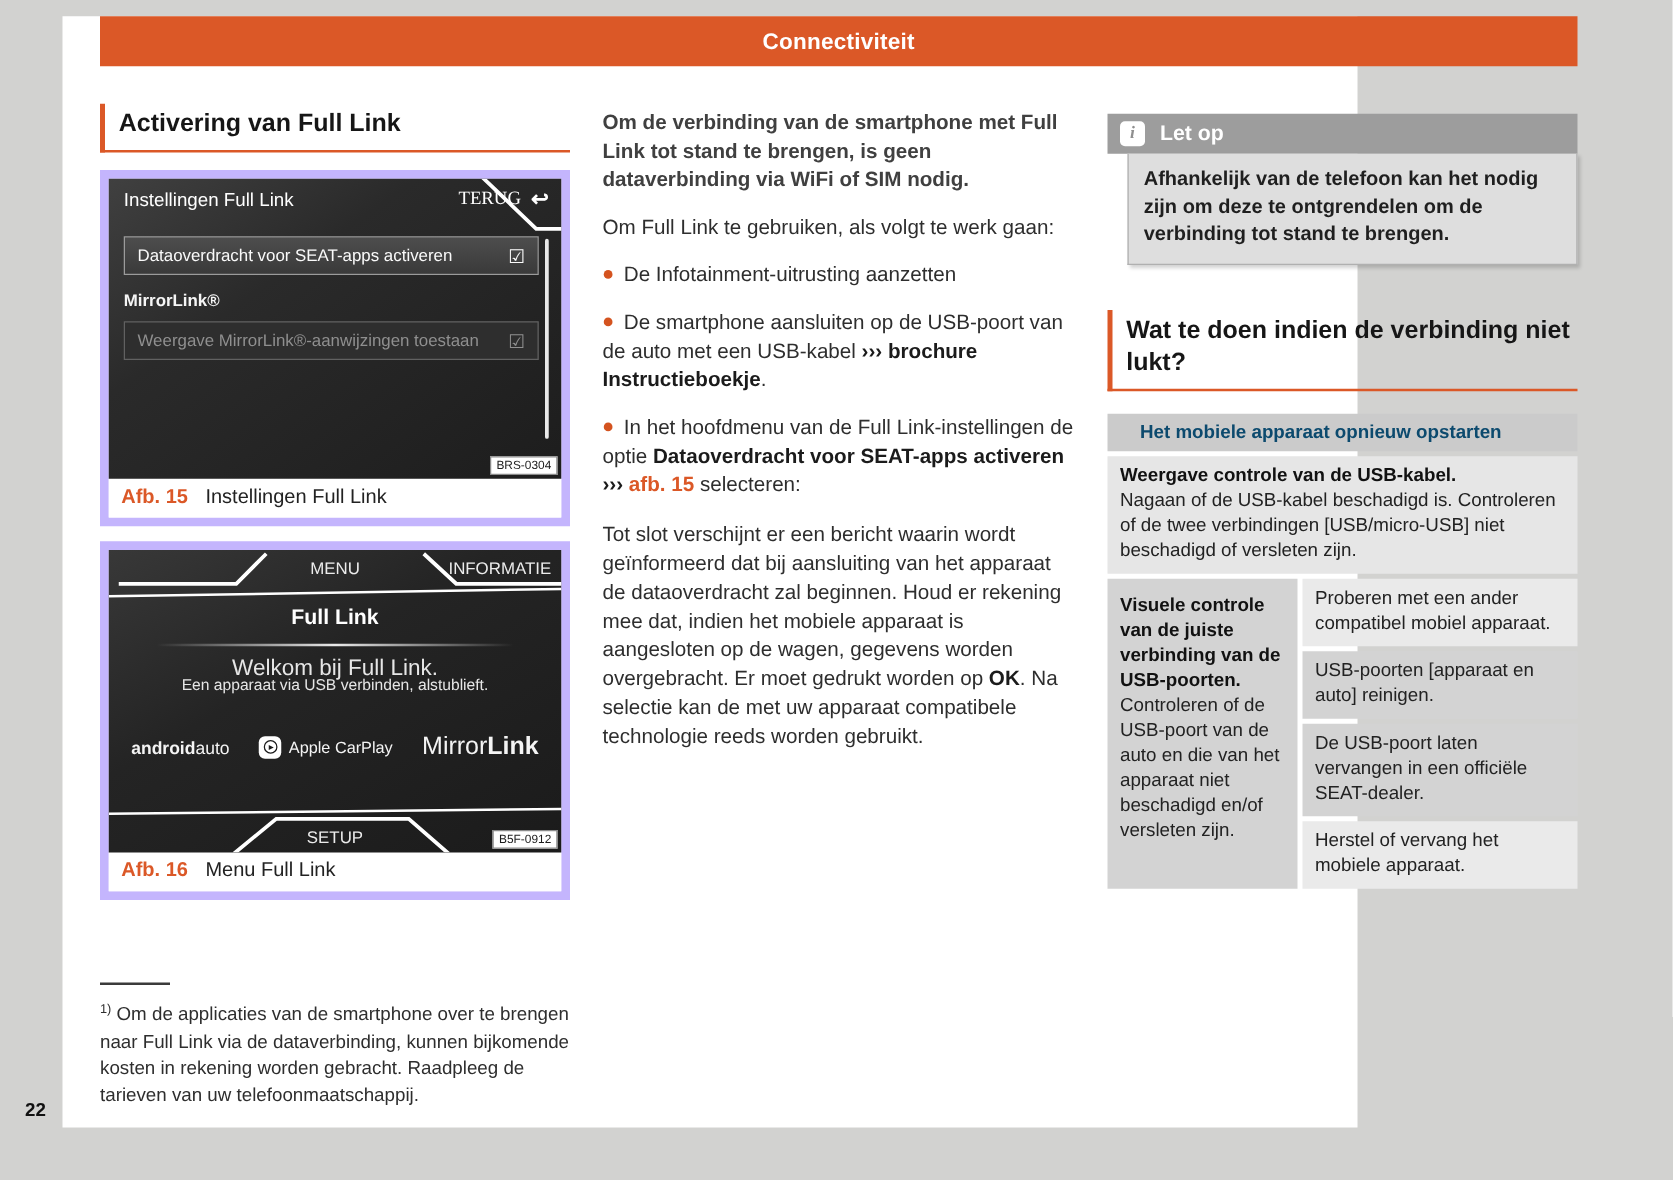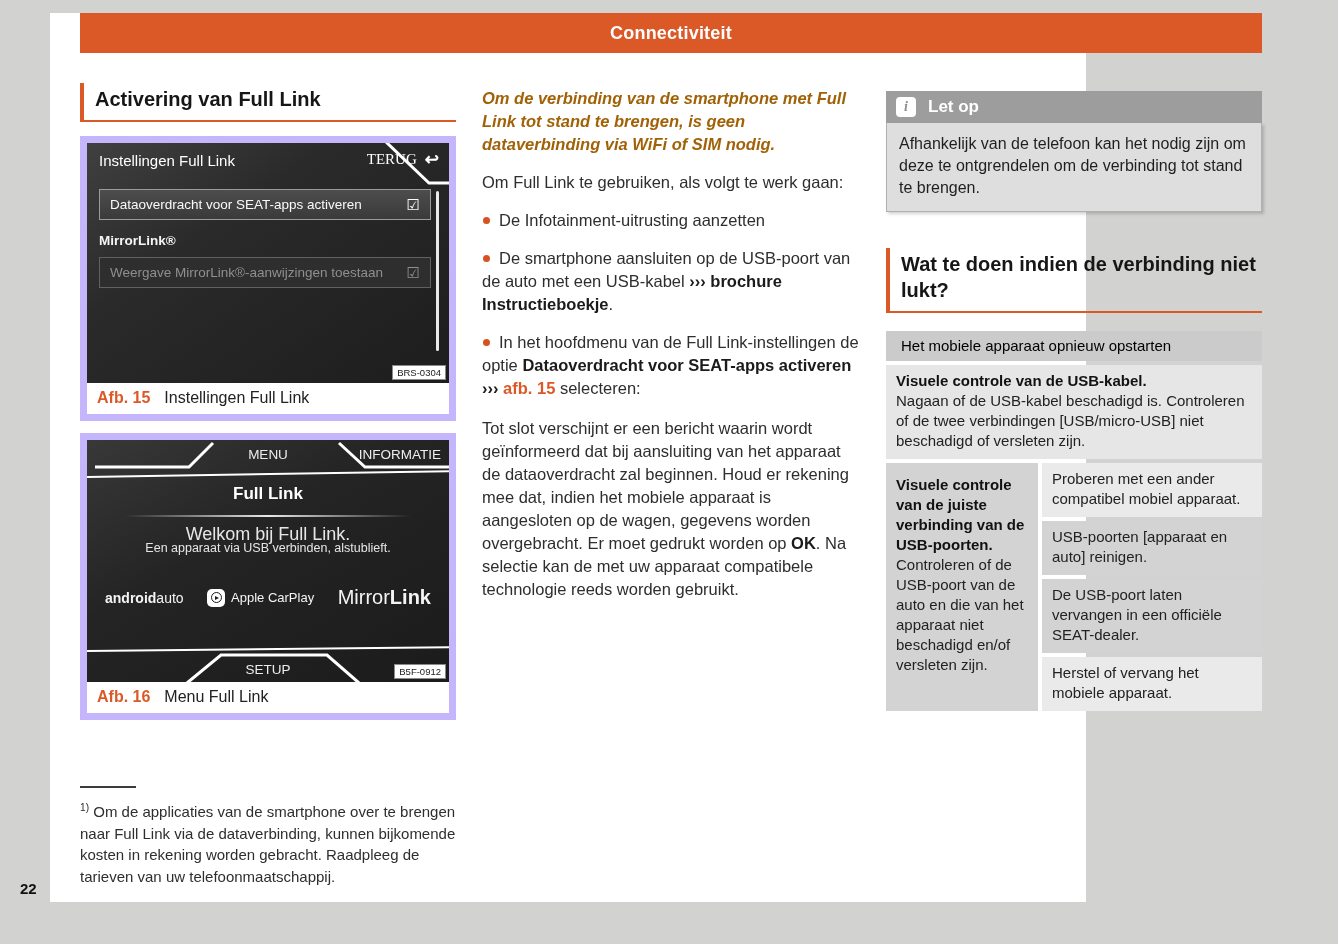--- a/index.html
+++ b/index.html
@@ -87,21 +87,21 @@
   .lg-carplay { display:flex; align-items:center; gap:6px; font-size:13px; color:#f4f4f4; }
   .cp-icon { width:18px; height:18px; background:#fff; border-radius:5px; display:flex; align-items:center; justify-content:center; }
   .cp-ring { width:11px; height:11px; border:1.8px solid #1b1b1b; border-radius:50%; display:flex; align-items:center; justify-content:center; }
   .cp-play { width:0; height:0; border-left:4px solid #1b1b1b; border-top:2.6px solid transparent; border-bottom:2.6px solid transparent; margin-left:1px; }
   .lg-mirror { font-size:20px; color:#f4f4f4; }
   .lg-mirror .bold { font-weight:bold; }
   .tab-setup { position:absolute; left:0; right:0; bottom:5px; text-align:center; font-size:13.5px; color:#ececec; }
 
   
   .col-mid p { font-size:16.5px; line-height:23px; margin-bottom:15px; color:#2e2e2e; }
-  .col-mid p.b-par { font-weight:bold; color:#a16207;font-style:italic; }
+  .col-mid p.b-par { font-weight:bold; color:#404040; }
   .b { font-weight:bold; color:#1b1b1b; }
   .o { color:#db5827; }
   .sup { vertical-align:super; font-size:68%; line-height:0; }
   .bullet { position:relative; margin-bottom:9px; }
   .bullet::before {
     content:""; display:inline-block; width:7px; height:7px; border-radius:50%;
     background:#d4531f; margin:0 9px 2px 1px; vertical-align:middle;
   }
   .lastpar { margin-top:17px; }
 
@@ -118,31 +118,32 @@
   }
   .note-icon {
     width:20px; height:20px; background:#fff; border-radius:4px;
     display:flex; align-items:center; justify-content:center;
     color:#8f8f8f; font-family:"Liberation Serif","DejaVu Serif",serif;
     font-style:italic; font-weight:bold; font-size:14px; line-height:1;
   }
   .note-body {
     background:#dedede; border:1px solid #b0b0b0; border-top:none;
     padding:10px 12px 12px; font-size:16px; line-height:22px;
-    font-weight:normal; color:#1f1f1f;
+    font-weight:bold; color:#1f1f1f;
     box-shadow:2px 2px 3px rgba(0,0,0,.18);
+    margin-left:16px;
   }
   .ts-heading { margin-top:36px; }
 
   
   .ts-table { margin-top:18px; font-size:15px; line-height:20px; color:#222; }
   .ts-row { margin-bottom:4px; }
   .row-dark  { background:#cbcbcb; }
   .row-light { background:#e6e6e6; }
-  .ts-restart { padding:5px 15px; font-weight:normal; color:#000000; }
+  .ts-restart { padding:5px 26px; font-weight:bold; color:#0c4a6e; }
   .ts-cable { padding:6px 10px 8px; }
   .bline { display:block; font-weight:bold; color:#111; }
   .ts-split { display:flex; gap:4px; align-items:stretch; }
   .ts-cell-left {
     width:152px; flex:0 0 152px; background:#d3d3d3; padding:12px 10px;
   }
   .ts-right { flex:1; display:flex; flex-direction:column; gap:4px; }
   .ts-cell { padding:6px 10px 8px; }
   .cell-mid   { background:#d3d3d3; }
   .cell-light { background:#eaeaea; }
@@ -250,21 +251,21 @@
         <span class="note-icon">i</span>
         <span>Let op</span>
       </div>
       <div class="note-body">Afhankelijk van de telefoon kan het nodig zijn om deze te ontgrendelen om de verbinding tot stand te brengen.</div>
     </div>
 
     <div class="sec-heading ts-heading">Wat te doen indien de verbinding niet lukt?</div>
 
     <div class="ts-table">
       <div class="ts-row row-dark ts-restart">Het mobiele apparaat opnieuw opstarten</div>
-      <div class="ts-row row-light ts-cable"><span class="bline">Visuele controle van de USB-kabel.</span><span>Nagaan of de USB-kabel beschadigd is. Controleren of de twee verbindingen [USB/micro-USB] niet beschadigd of versleten zijn.</span></div>
+      <div class="ts-row row-light ts-cable"><span class="bline">Weergave controle van de USB-kabel.</span><span>Nagaan of de USB-kabel beschadigd is. Controleren of de twee verbindingen [USB/micro-USB] niet beschadigd of versleten zijn.</span></div>
       <div class="ts-split">
         <div class="ts-cell-left"><span class="bline">Visuele controle van de juiste verbinding van de USB-poorten.</span><span>Controleren of de USB-poort van de auto en die van het apparaat niet beschadigd en/of versleten zijn.</span></div>
         <div class="ts-right">
           <div class="ts-cell cell-light">Proberen met een ander compatibel mobiel apparaat.</div>
           <div class="ts-cell cell-mid">USB-poorten [apparaat en auto] reinigen.</div>
           <div class="ts-cell cell-mid">De USB-poort laten vervangen in een officiële SEAT-dealer.</div>
           <div class="ts-cell cell-light">Herstel of vervang het mobiele apparaat.</div>
         </div>
       </div>
     </div>

